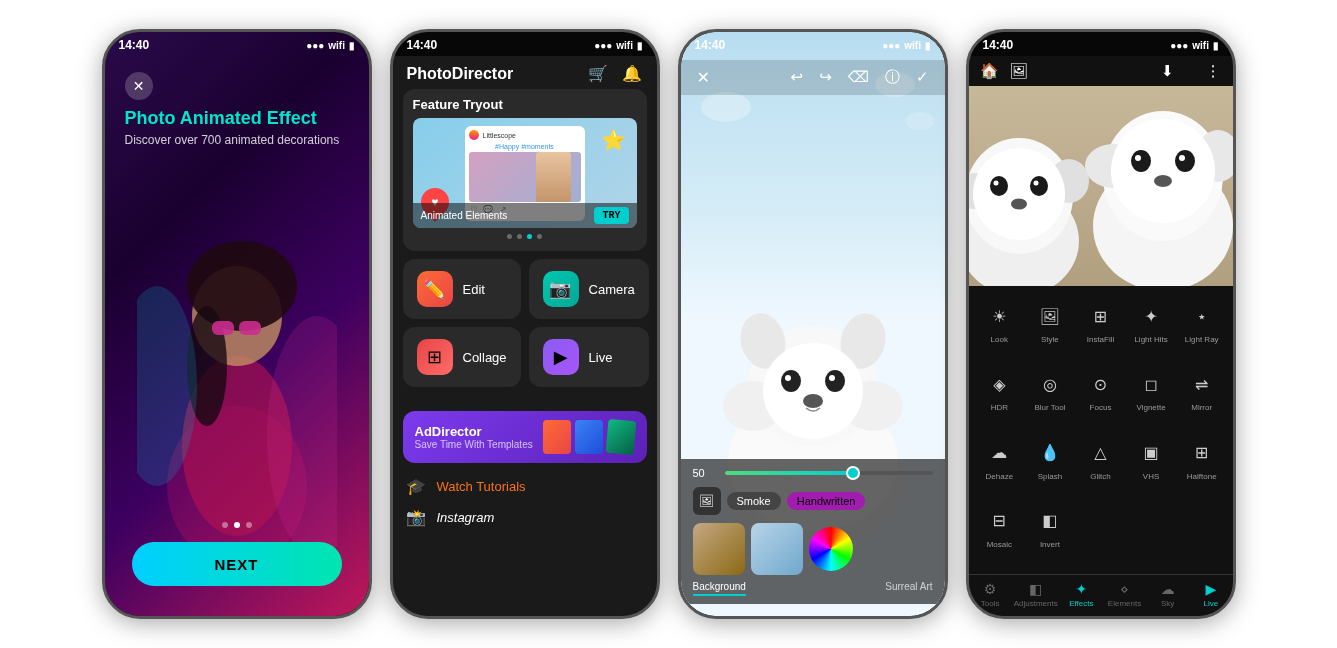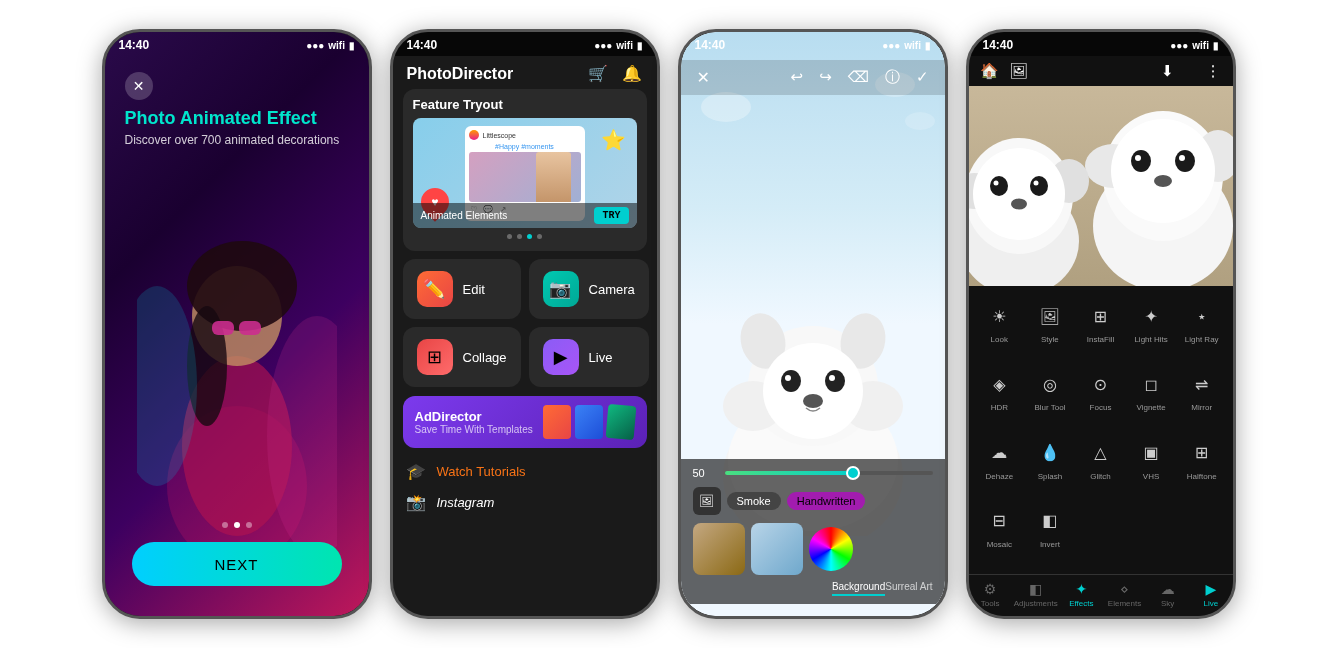--- a/index.html
+++ b/index.html
@@ -110,21 +110,21 @@
     }
     .phone1-dot.active { background: #fff; }
     .phone1-next-btn {
       width: 210px;
       height: 44px;
       border-radius: 22px;
       background: linear-gradient(90deg, #00cfff, #00e5b0);
       display: flex; align-items: center; justify-content: center;
       color: #000;
       font-size: 15px;
-      font-weight: 400;
+      font-weight: 700;
       letter-spacing: 1px;
     }
 
     
     .phone2-content {
       flex: 1;
       background: #1a1a1a;
       display: flex;
       flex-direction: column;
       overflow: hidden;
@@ -251,21 +251,21 @@
       display: flex; align-items: center; justify-content: center;
       font-size: 18px;
       flex-shrink: 0;
     }
     .phone2-grid-label { color: #fff; font-size: 13px; font-weight: 500; }
     .icon-edit { background: linear-gradient(135deg, #ff6b35, #e84545); }
     .icon-camera { background: linear-gradient(135deg, #00c9b1, #00a896); }
     .icon-collage { background: linear-gradient(135deg, #e84545, #ff6b6b); }
     .icon-live { background: linear-gradient(135deg, #8b5cf6, #a855f7); }
     .phone2-ad-banner {
-      margin: 1px 10px 8px;
+      margin: 16px 10px 8px;
       border-radius: 12px;
       background: linear-gradient(135deg, #7c3aed, #5b21b6);
       padding: 10px 12px;
       display: flex;
       align-items: center;
       gap: 8px;
       overflow: hidden;
       position: relative;
       height: 52px;
     }
@@ -388,21 +388,21 @@
       overflow: hidden;
     }
     .phone3-thumb-1 { background: linear-gradient(135deg, #c4a882, #8b6914); }
     .phone3-thumb-2 { background: linear-gradient(135deg, #b8d4e8, #6fa8cc); }
     .phone3-color-wheel {
       width: 44px; height: 44px;
       border-radius: 50%;
       background: conic-gradient(red, yellow, lime, cyan, blue, magenta, red);
     }
     .phone3-bottom-labels {
-      display: flex; justify-content: flex-end;
+      display: flex; justify-content: space-between;
     }
     .phone3-nav-label {
       color: rgba(255,255,255,0.7);
       font-size: 10px;
       text-align: center;
       padding-bottom: 2px;
     }
     .phone3-nav-label.active {
       color: #fff;
       border-bottom: 2px solid #00cfcf;

